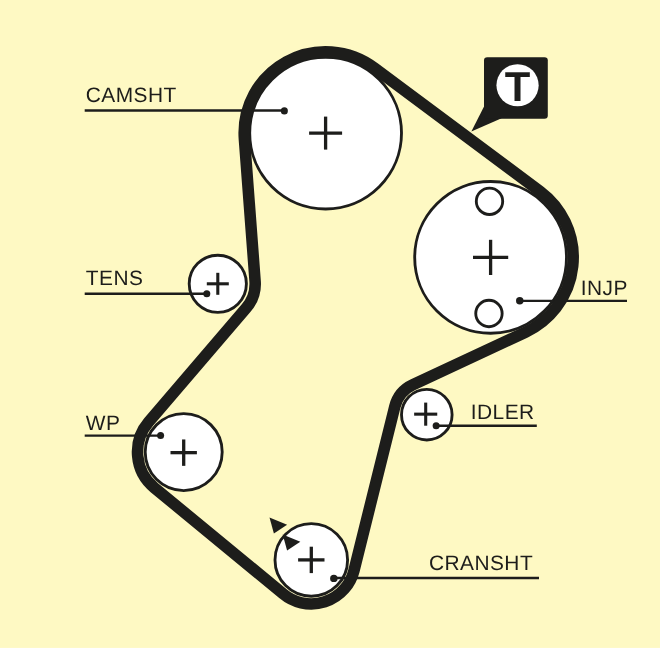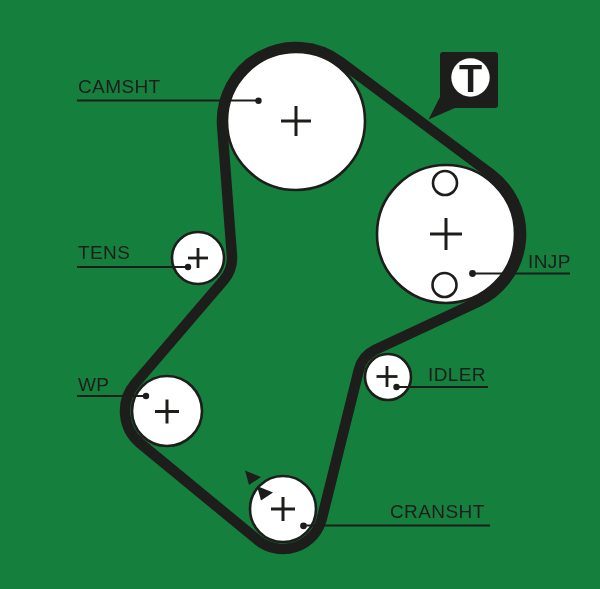--- a/index.html
+++ b/index.html
@@ -3,21 +3,21 @@
 <meta charset="utf-8">
 <style>
   html, body {
     margin: 0;
     padding: 0;
     background: #ffffff;
   }
   .stage {
     width: 600px;
     height: 589px;
-    background: #15803d;
+    background: #fef9c3;
     position: relative;
     font-family: "Liberation Sans", sans-serif;
   }
   svg { display: block; }
   .label-text {
     font-family: "Liberation Sans", sans-serif;
     font-size: 19px;
     letter-spacing: 0.4px;
     fill: #1d1d1b;
   }

